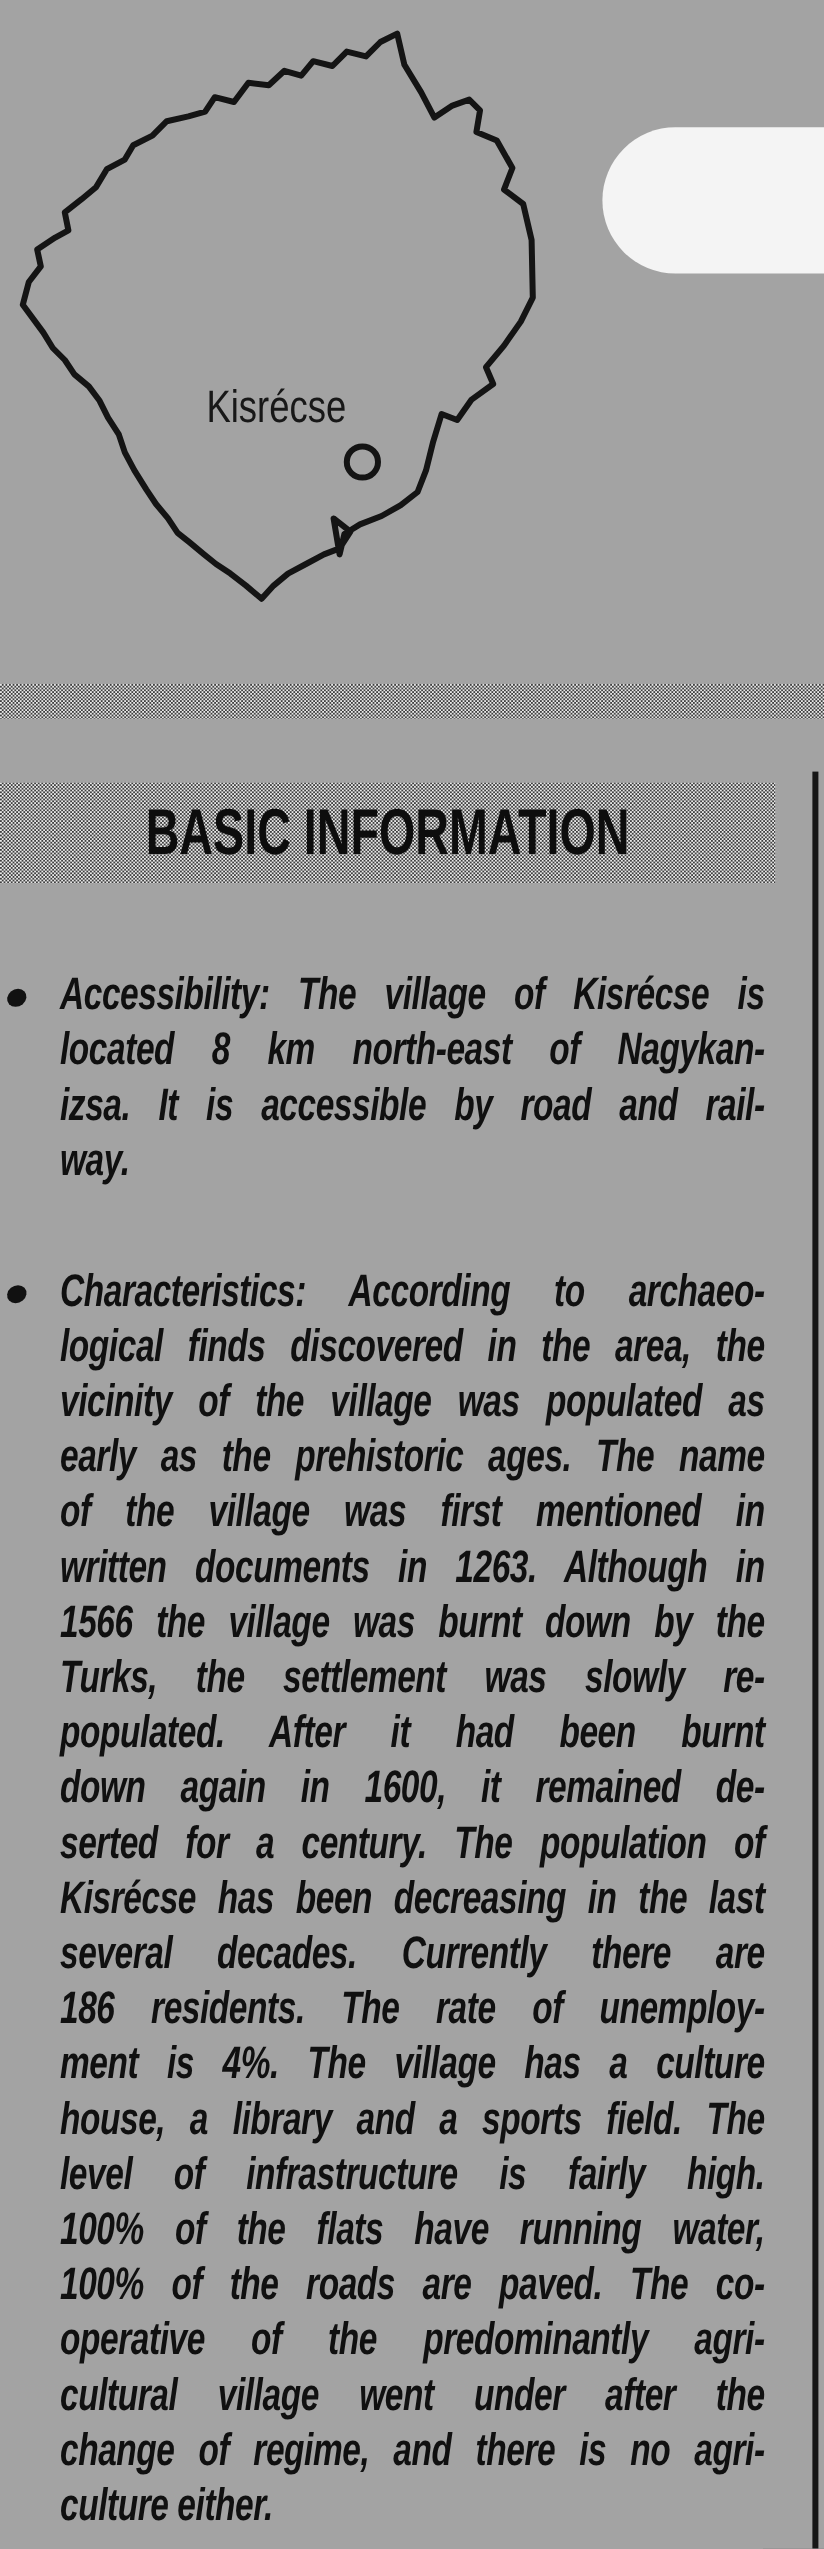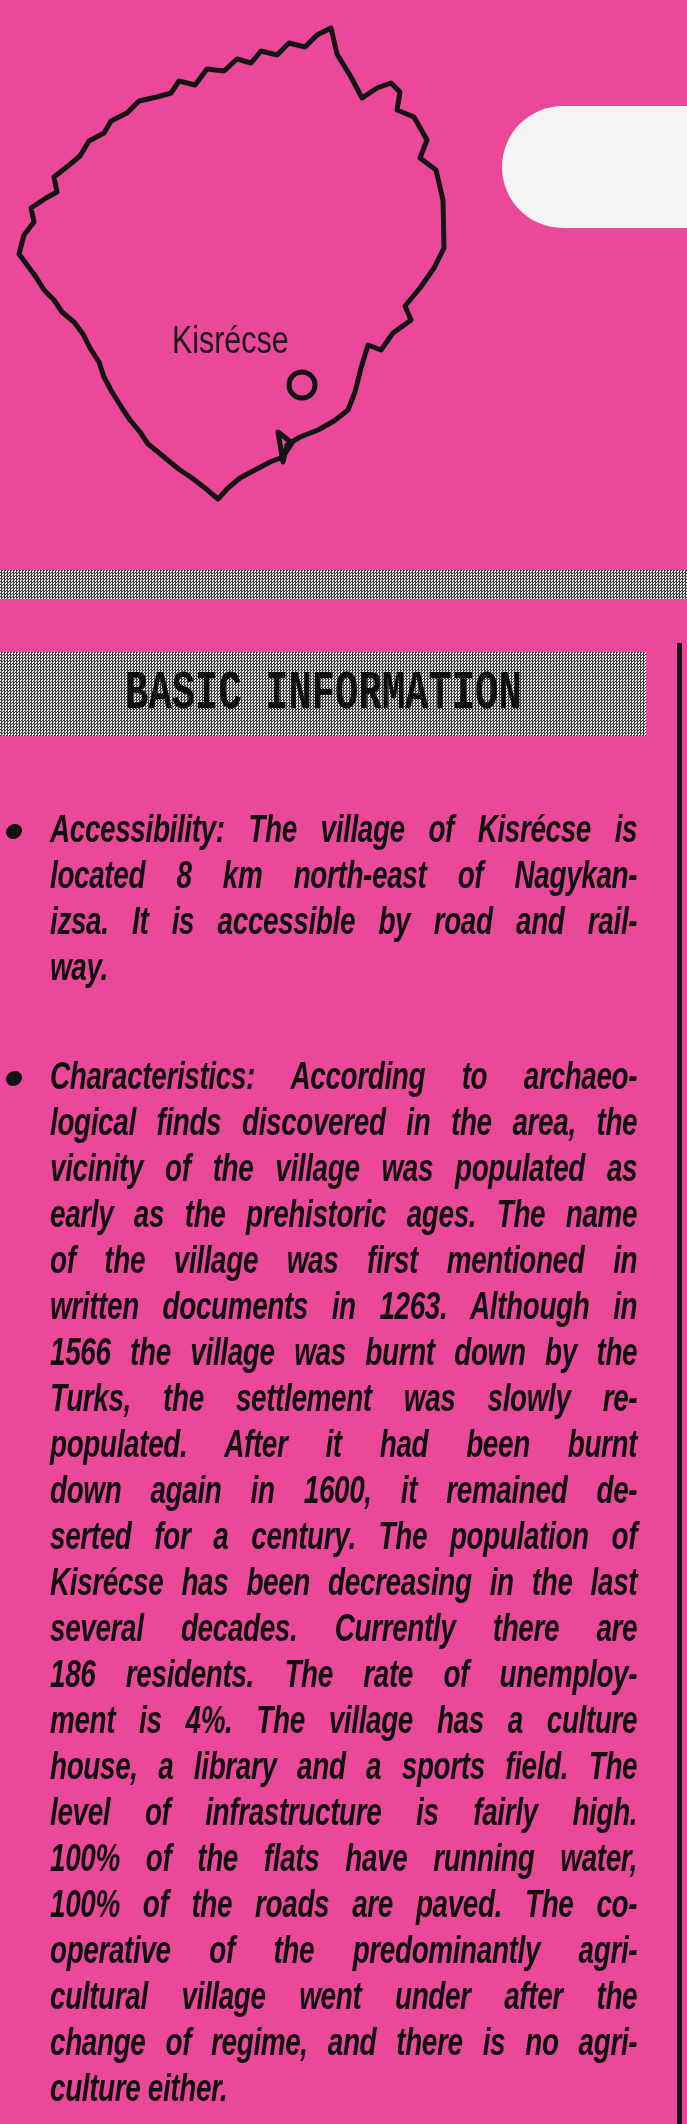--- a/index.html
+++ b/index.html
@@ -1,19 +1,19 @@
 <!DOCTYPE html>
 <html><head>
 <meta charset="utf-8">
 <style>
   html,body{margin:0;padding:0;background:#888;}
   .page{
     position:relative;
     width:687px;height:2124px;
-    background:#ec4899;
+    background:#a3a3a3;
     overflow:hidden;
     font-family:"Liberation Sans", sans-serif;
     color:#141414;
   }
 
   
   .map-svg{position:absolute;left:0;top:0;}
   .map-label{
     position:absolute;left:172px;top:320px;
     font-size:38px;line-height:40px;font-weight:400;
@@ -26,21 +26,20 @@
     width:185px;height:122px;
     background:#f4f4f4;
     border-radius:62px 0 0 62px;
   }
 
   
   .halftone{
     background-color:#bdbdbd;
     background-image:conic-gradient(#3f3f3f 90deg,#e8e8e8 90deg 180deg,#3f3f3f 180deg 270deg,#e8e8e8 270deg);
     background-size:3px 3px;
-    font-family:Liberation Mono, monospace;
   }
   .divider-bar{
     position:absolute;left:0;top:570px;
     width:687px;height:29px;
   }
   .header-box{
     position:absolute;left:0;top:652px;
     width:646px;height:84px;
     display:flex;align-items:center;justify-content:center;
   }

